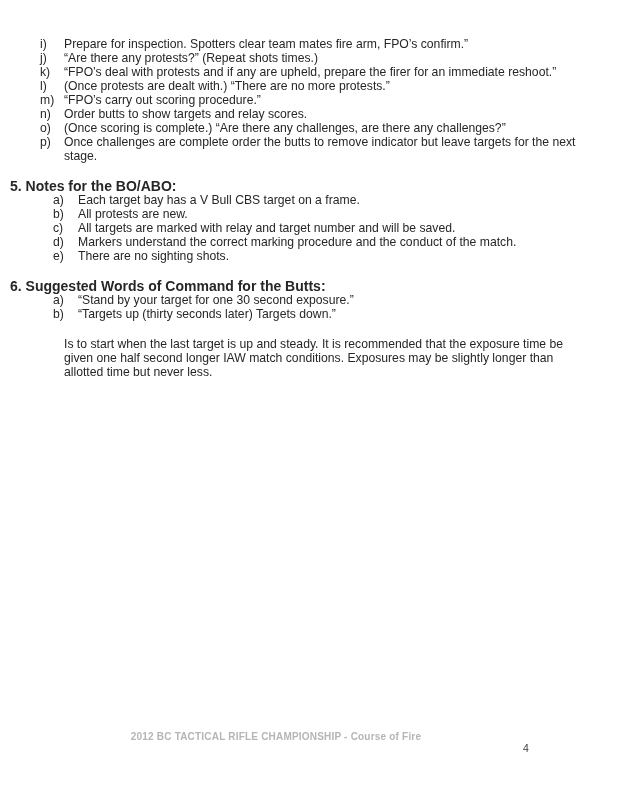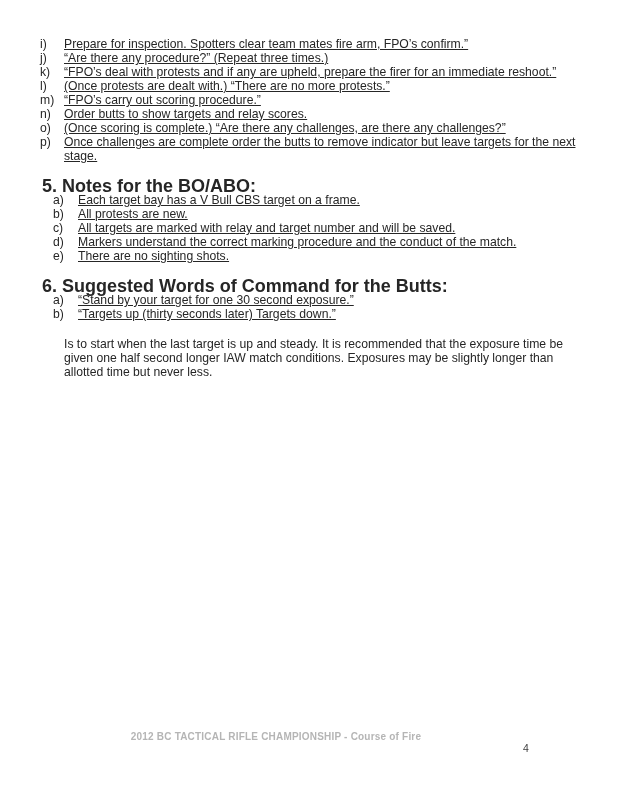--- a/index.html
+++ b/index.html
@@ -10,24 +10,24 @@
     position: relative; overflow: hidden;
     font-family: "Liberation Sans", "DejaVu Sans", sans-serif;
     font-size: 12.2px; line-height: 14px;
     color: var(--text, #262626);
   }
   .page { position: absolute; inset: 0; padding-top: 37px; }
 
   .cont-list { margin-left: 40px; width: 540px; }
   .li-row { display: flex; align-items: flex-start; }
   .li-label { flex: 0 0 24px; }
-  .li-text { flex: 1 1 auto; text-decoration: underline; }
+  .li-text { flex: 1 1 auto; }
 
   .sec { margin-top: 16px; }
-  .sec-heading { margin-left: 42px; font-weight: bold; font-size: 18px; }
+  .sec-heading { margin-left: 10px; font-weight: bold; font-size: 14px; }
   .sec-list { margin-left: 53px; width: 530px; }
   .sec-list .li-label { flex-basis: 25px; }
   .sec-para { margin: 16px 0 0 64px; width: 516px; }
 
   .footer {
     position: absolute; left: -33px; top: 730px; width: 618px;
     text-align: center; color: var(--footer, #b5b5b5);
     font-weight: bold; font-size: 10px; letter-spacing: .2px;
   }
   .page-number {
@@ -39,21 +39,21 @@
 <body style="--bg: #ffffff; --text: #262626; --footer: #b5b5b5; --pagenum: #3d3d3d;">
 
 <div class="page">
   <div class="cont-list">
       <div class="li-row">
         <span class="li-label">i)</span>
         <span class="li-text">Prepare for inspection. Spotters clear team mates fire arm, FPO’s confirm.”</span>
       </div>
       <div class="li-row">
         <span class="li-label">j)</span>
-        <span class="li-text">“Are there any procedure?” (Repeat three times.)</span>
+        <span class="li-text">“Are there any protests?” (Repeat shots times.)</span>
       </div>
       <div class="li-row">
         <span class="li-label">k)</span>
         <span class="li-text">“FPO’s deal with protests and if any are upheld, prepare the firer for an immediate reshoot.”</span>
       </div>
       <div class="li-row">
         <span class="li-label">l)</span>
         <span class="li-text">(Once protests are dealt with.) “There are no more protests.”</span>
       </div>
       <div class="li-row">

